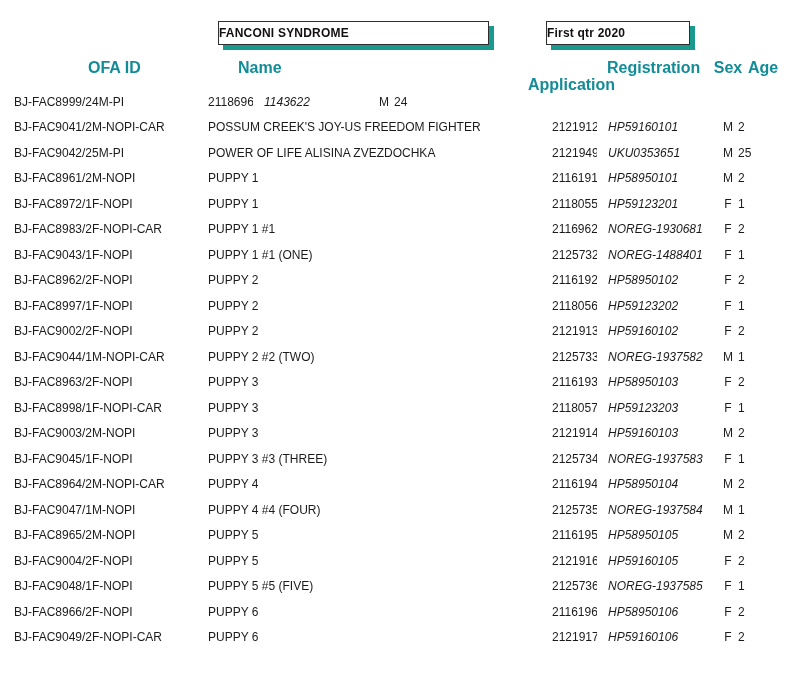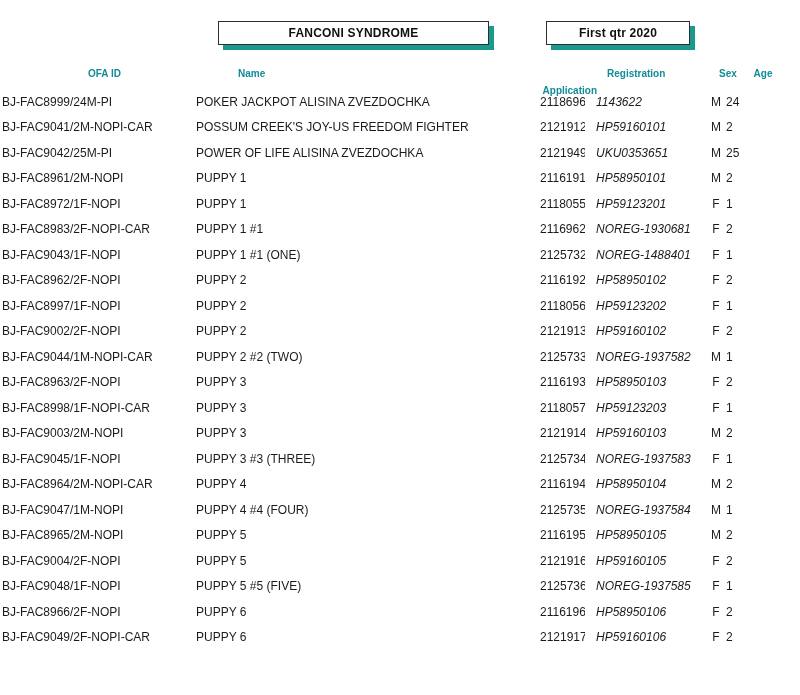--- a/index.html
+++ b/index.html
@@ -9,40 +9,40 @@
     --row-text:#1B1B1B;
   }
   html,body{margin:0;padding:0;background:#fff;}
   body{width:800px;height:695px;font-family:"Liberation Sans",sans-serif;}
   .sheet{position:relative;width:800px;height:695px;background:#fff;overflow:hidden;}
 
   .title-box{
     position:absolute;top:21px;height:24px;box-sizing:border-box;
     background:#fff;border:1px solid var(--box-border);
     box-shadow:5px 5px 0 var(--accent);
-    display:flex;align-items:center;justify-content:center;
+    display:flex;align-items:center;
     font-weight:700;font-size:12px;color:#101010;letter-spacing:.2px;
   }
   .box-1{left:218px;width:271px;}
   .box-2{left:546px;width:144px;}
 
   .h{
-    position:absolute;top:68px;font-size:10px;font-weight:700;
+    position:absolute;top:59px;font-size:16px;font-weight:700;
     color:var(--header-teal);white-space:nowrap;
   }
   .h-ofa{left:88px;}
   .h-name{left:238px;}
   .h-app{left:528px;width:69px;text-align:right;margin-top:17px;}
   .h-reg{left:607px;}
   .h-sex{left:713px;width:30px;text-align:center;}
   .h-age{left:748px;width:30px;text-align:center;}
 
   .rows{position:absolute;top:89px;left:0;width:800px;}
   .row{
-    display:flex;align-items:center;height:25.5px;padding-left:2px;
+    display:flex;align-items:center;height:25.5px;padding-left:14px;
     font-size:12px;color:var(--row-text);white-space:nowrap;
   }
   .c{display:block;overflow:hidden;}
   .c-ofa{width:194px;}
   .c-name{width:344px;}
   .c-app{width:45px;text-align:right;}
   .c-reg{width:110px;margin-left:11px;font-style:italic;}
   .c-sex{width:20px;text-align:center;}
   .c-age{width:39px;}
 </style>
@@ -64,21 +64,20 @@
     <span class="h h-name">Name</span>
     <span class="h h-app">Application</span>
     <span class="h h-reg">Registration</span>
     <span class="h h-sex">Sex</span>
     <span class="h h-age">Age</span>
   </div>
 
   <div class="rows">
     <div class="row">
       <span class="c c-ofa">BJ-FAC8999/24M-PI</span>
-      <span class="c c-name">POKER JACKPOT ALISINA ZVEZDOCHKA</span>
       <span class="c c-app">2118696</span>
       <span class="c c-reg">1143622</span>
       <span class="c c-sex">M</span>
       <span class="c c-age">24</span>
     </div>
 
     <div class="row">
       <span class="c c-ofa">BJ-FAC9041/2M-NOPI-CAR</span>
       <span class="c c-name">POSSUM CREEK'S JOY-US FREEDOM FIGHTER</span>
       <span class="c c-app">2121912</span>

